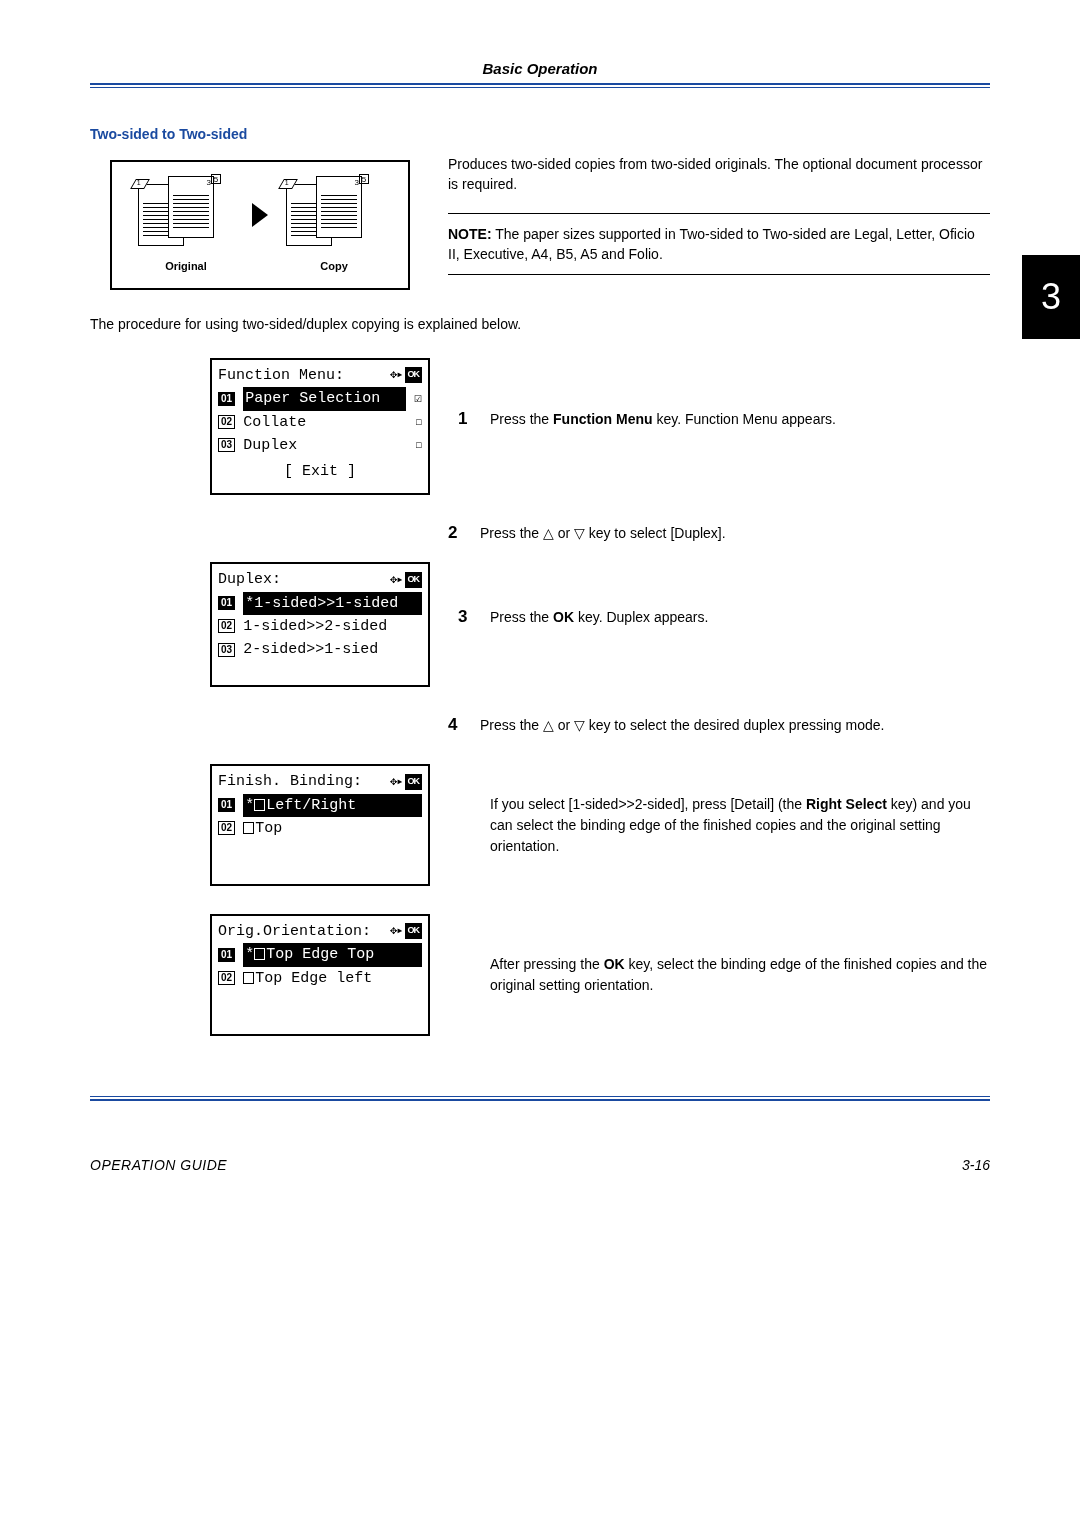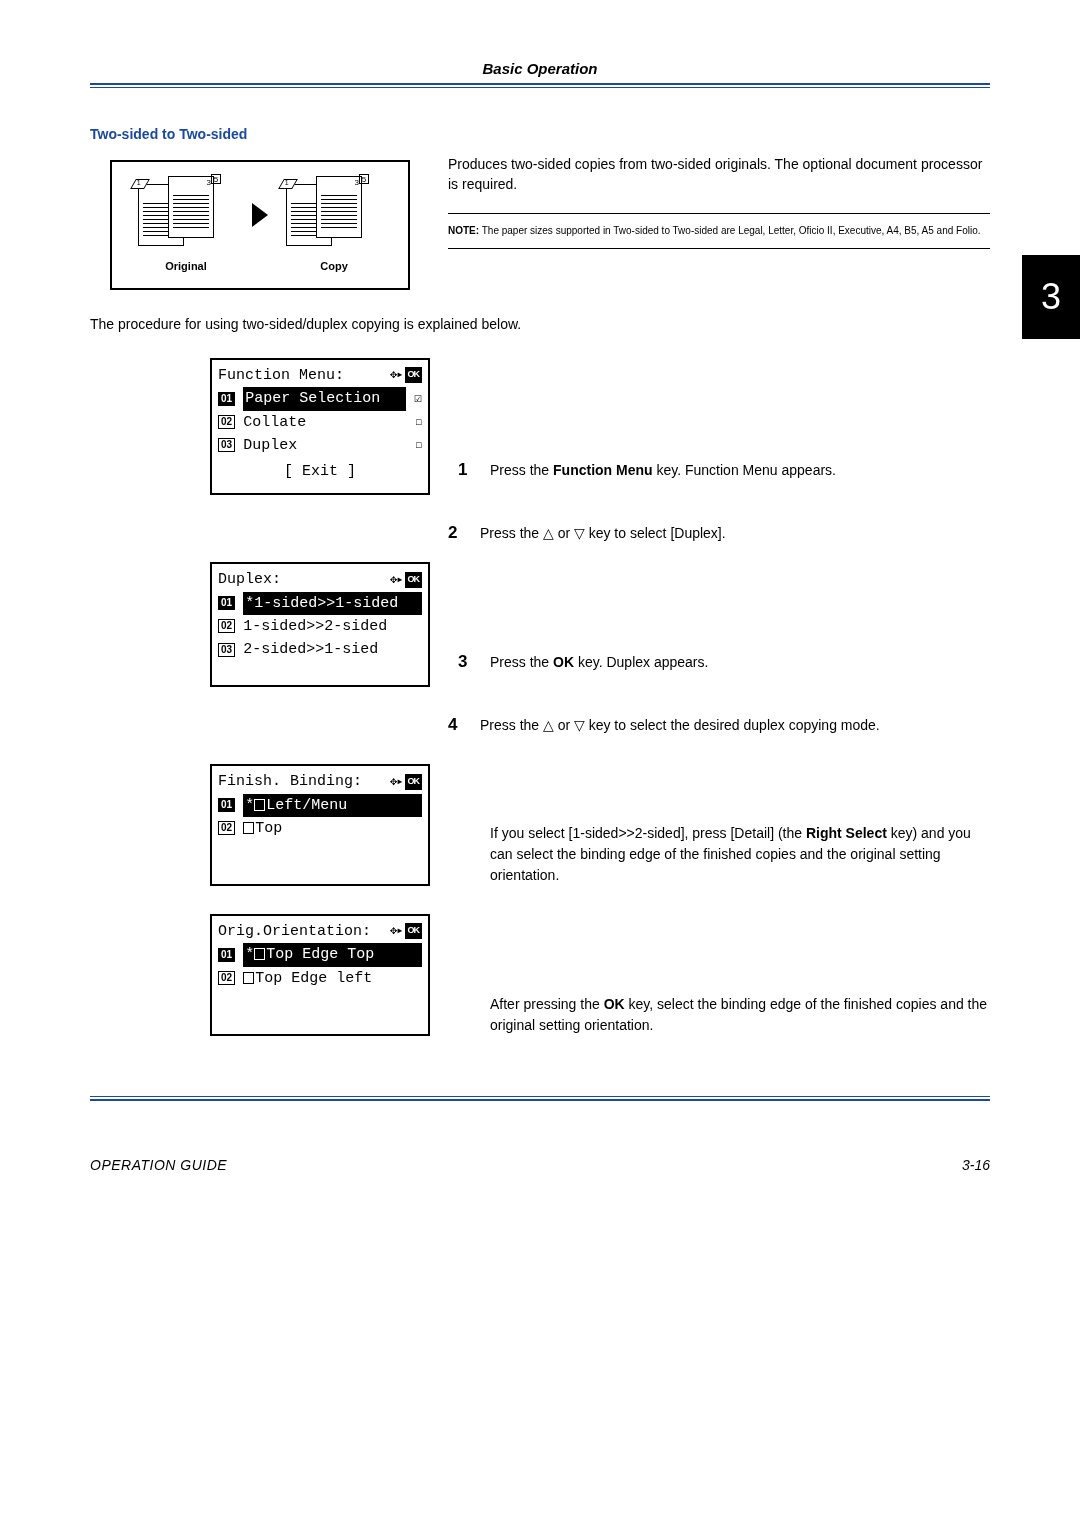--- a/index.html
+++ b/index.html
@@ -31,30 +31,30 @@
   }
   .two-col { display: flex; gap: 18px; }
   .left-col { flex: 0 0 340px; }
   .right-col { flex: 1; }
   .intro-right { font-size: 14px; line-height: 1.45; }
   .note-block {
     border-top: 1px solid #000;
     border-bottom: 1px solid #000;
     padding: 10px 0;
     margin: 18px 0;
-    font-size: 10px;
+    font-size: 14px;
     line-height: 1.45;
   }
   .note-block strong { font-weight: bold; }
   .body-line { font-size: 14px; margin: 22px 0 26px 0; }
   .step-row { display: flex; gap: 14px; margin-bottom: 90px; align-items: flex-start; }
   .step-row-tight { margin-bottom: 14px; }
   .step-num { font-weight: bold; font-size: 17px; width: 18px; flex:0 0 18px;}
   .step-text { font-size: 14px; line-height: 1.5; flex: 1;}
-  .step-pair { display: flex; gap: 28px; margin-bottom: 28px; align-items: flex-end;}
+  .step-pair { display: flex; gap: 28px; margin-bottom: 28px; align-items: center;}
   .lcd-box {
     border: 2px solid #000;
     width: 220px;
     font-family: "Courier New", monospace;
     font-size: 15px;
     padding: 4px 6px 10px 6px;
     line-height: 1.55;
     margin-left: 120px;
   }
   .lcd-title-row { display: flex; justify-content: space-between; align-items: center;}
@@ -246,34 +246,34 @@
       </div>
     </div>
   </div>
 </div>
 
 <div class="two-col" style="margin-top:18px;">
   <div class="left-col"></div>
   <div class="right-col">
     <div class="step-row step-row-tight" style="margin-bottom:18px;">
       <div class="step-num">4</div>
-      <div class="step-text">Press the △ or ▽ key to select the desired duplex copying mode.</div>
+      <div class="step-text">Press the △ or ▽ key to select the desired duplex pressing mode.</div>
     </div>
   </div>
 </div>
 
 <div class="step-pair" style="margin-top:10px;">
   <div class="lcd-box">
     <div class="lcd-title-row">
       <span>Finish. Binding:</span>
       <span class="lcd-icons"><span class="lcd-nav">✥▸</span><span class="lcd-ok-badge">OK</span></span>
     </div>
     <div class="lcd-row">
       <span class="lcd-num lcd-num-inv">01</span>
-      <span class="lcd-sel">*<span class="mini-icon mini-icon-inv"></span><span>Left/Menu</span></span>
+      <span class="lcd-sel">*<span class="mini-icon mini-icon-inv"></span><span>Left/Right</span></span>
     </div>
     <div class="lcd-row">
       <span class="lcd-num">02</span>
       <span class="lcd-plain"><span class="mini-icon"></span><span>Top</span></span>
     </div>
     <div style="height:34px;"></div>
   </div>
   <div class="right-col after-sel">
     <div class="step-text" style="padding-left:32px;">
       <span>If you select [1-sided&gt;&gt;2-sided], press [Detail] (the </span><strong>Right Select</strong><span> key) and you can select the binding edge of the finished copies and the original setting orientation.</span>

